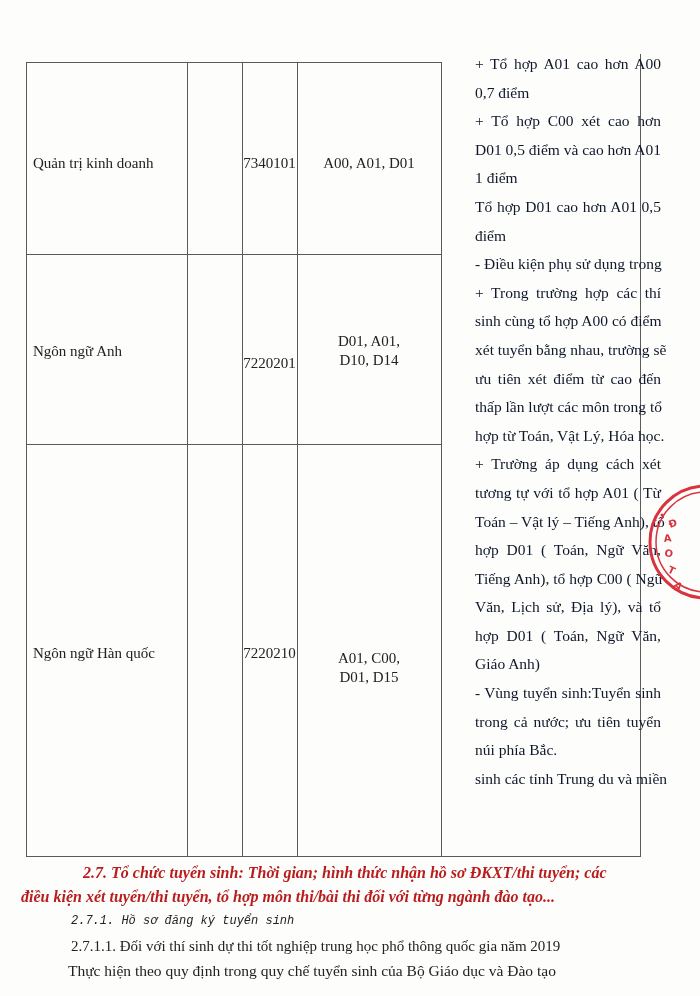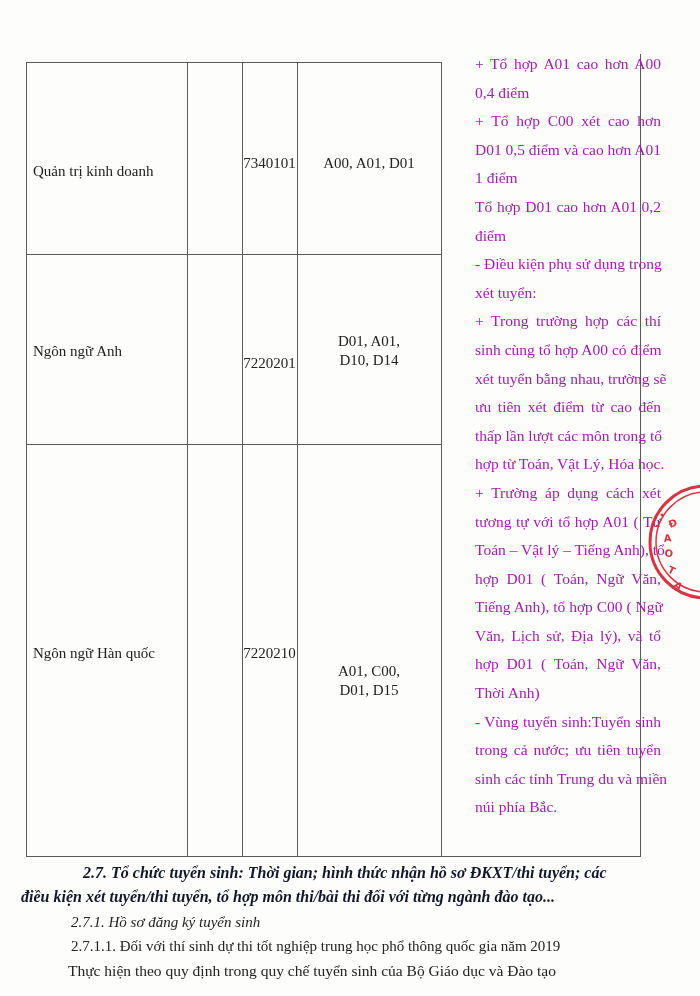--- a/index.html
+++ b/index.html
@@ -14,36 +14,36 @@
     width:614px; height:795px;
   }
   .vline { position:absolute; top:0; width:1px; background:#5a5a5a; }
   .hline { position:absolute; height:1px; background:#5a5a5a; }
   .cell-text {
     position:absolute; font-size:15px; line-height:19px; color:#222;
   }
   .center { text-align:center; }
   .note-col {
     position:absolute; left:449px; top:0; width:186px;
-    font-size:15.5px; line-height:28.6px; color:#a21caf;
+    font-size:15.5px; line-height:28.6px; color:#0f172a;
     text-align:justify;
   }
   .note-line { display:block; white-space:nowrap; text-align-last:justify; }
   .note-line.last { text-align-last:left; }
   .stamp {
     position:absolute; left:640px; top:482px; width:120px; height:120px;
   }
   .footer {
     position:absolute; left:0; top:864px; width:700px;
   }
   .heading {
-    position:absolute; font-weight:bold; font-style:italic; font-size:16px; color:#0f172a; white-space:nowrap;
+    position:absolute; font-weight:bold; font-style:italic; font-size:16px; color:#b91c1c; white-space:nowrap;
   }
   .sub {
-    position:absolute; font-style:italic; font-size:15px; color:#222; white-space:nowrap;
+    position:absolute; font-style:italic; font-size:12px; color:#222; white-space:nowrap;font-family:Liberation Mono, monospace;
   }
   .para {
     position:absolute; font-size:15px; color:#222; white-space:nowrap;
   }
 </style>
 </head>
 <body>
 
 <div class="table">
 
@@ -52,66 +52,65 @@
   <div class="vline" style="left:216px;height:795px;"></div>
   <div class="vline" style="left:271px;height:795px;"></div>
   <div class="vline" style="left:415px;height:795px;"></div>
   <div class="vline" style="left:614px;top:-8px;height:803px;"></div>
 
   <div class="hline" style="left:0;top:0;width:415px;"></div>
   <div class="hline" style="left:0;top:192px;width:415px;"></div>
   <div class="hline" style="left:0;top:382px;width:415px;"></div>
   <div class="hline" style="left:0;top:794px;width:615px;"></div>
 
-  <div class="cell-text" style="left:7px;top:100px;">Quản trị kinh doanh</div>
+  <div class="cell-text" style="left:7px;top:92px;">Quản trị kinh doanh</div>
   <div class="cell-text center" style="left:216px;width:55px;top:92px;">7340101</div>
   <div class="cell-text center" style="left:271px;width:144px;top:92px;">A00, A01, D01</div>
 
   <div class="cell-text" style="left:7px;top:280px;">Ngôn ngữ Anh</div>
   <div class="cell-text center" style="left:216px;width:55px;top:280px;margin-top:12px;">7220201</div>
   <div class="cell-text center" style="left:271px;width:144px;top:270px;">
     <div>D01, A01,</div>
     <div>D10, D14</div>
   </div>
 
   <div class="cell-text" style="left:7px;top:582px;">Ngôn ngữ Hàn quốc</div>
   <div class="cell-text center" style="left:216px;width:55px;top:582px;">7220210</div>
-  <div class="cell-text center" style="left:271px;width:144px;top:600px;">
+  <div class="cell-text center" style="left:271px;width:144px;top:587px;">
     <div>A01, C00,</div>
     <div>D01, D15</div>
   </div>
 
   <div class="note-col" style="top:-12px;">
     <span class="note-line">+ Tổ hợp A01 cao hơn A00</span>
-    <span class="note-line last">0,4 điểm</span>
+    <span class="note-line last">0,7 điểm</span>
     <span class="note-line">+ Tổ hợp C00 xét cao hơn</span>
     <span class="note-line">D01 0,5 điểm và cao hơn A01</span>
     <span class="note-line last">1 điểm</span>
-    <span class="note-line">Tổ hợp D01 cao hơn A01 0,2</span>
+    <span class="note-line">Tổ hợp D01 cao hơn A01 0,5</span>
     <span class="note-line last">điểm</span>
     <span class="note-line">- Điều kiện phụ sử dụng trong</span>
-    <span class="note-line last">xét tuyển:</span>
     <span class="note-line">+ Trong trường hợp các thí</span>
     <span class="note-line">sinh cùng tổ hợp A00 có điểm</span>
     <span class="note-line">xét tuyển bằng nhau, trường sẽ</span>
     <span class="note-line">ưu tiên xét điểm từ cao đến</span>
     <span class="note-line">thấp lần lượt các môn trong tổ</span>
     <span class="note-line last">hợp từ Toán, Vật Lý, Hóa học.</span>
     <span class="note-line">+ Trường áp dụng cách xét</span>
     <span class="note-line">tương tự với tổ hợp A01 ( Từ</span>
     <span class="note-line">Toán – Vật lý – Tiếng Anh), tổ</span>
     <span class="note-line">hợp D01 ( Toán, Ngữ Văn,</span>
     <span class="note-line">Tiếng Anh), tổ hợp C00 ( Ngữ</span>
     <span class="note-line">Văn, Lịch sử, Địa lý), và tổ</span>
     <span class="note-line">hợp D01 ( Toán, Ngữ Văn,</span>
-    <span class="note-line last">Thời Anh)</span>
+    <span class="note-line last">Giáo Anh)</span>
     <span class="note-line">- Vùng tuyển sinh:Tuyển sinh</span>
     <span class="note-line">trong cả nước; ưu tiên tuyển</span>
+    <span class="note-line last">núi phía Bắc.</span>
     <span class="note-line">sinh các tỉnh Trung du và miền</span>
-    <span class="note-line last">núi phía Bắc.</span>
   </div>
 </div>
 
 <div class="stamp">
   <svg width="120" height="120" viewBox="0 0 120 120">
     <circle cx="66" cy="60" r="56" fill="none" stroke="#d8343f" stroke-width="3"></circle>
     <circle cx="66" cy="60" r="50" fill="none" stroke="#d8343f" stroke-width="1.5"></circle>
     <text x="30" y="46" fill="#d8343f" font-size="10" font-family="DejaVu Sans, sans-serif" font-weight="bold" transform="rotate(-20 30 46)">Đ</text>
     <text x="24" y="60" fill="#d8343f" font-size="10" font-family="DejaVu Sans, sans-serif" font-weight="bold" transform="rotate(-5 24 60)">A</text>
     <text x="24" y="74" fill="#d8343f" font-size="10" font-family="DejaVu Sans, sans-serif" font-weight="bold" transform="rotate(10 24 74)">O</text>

